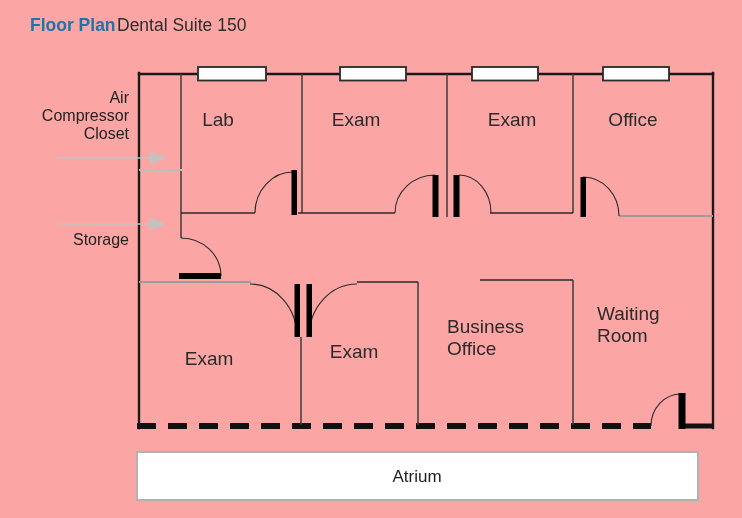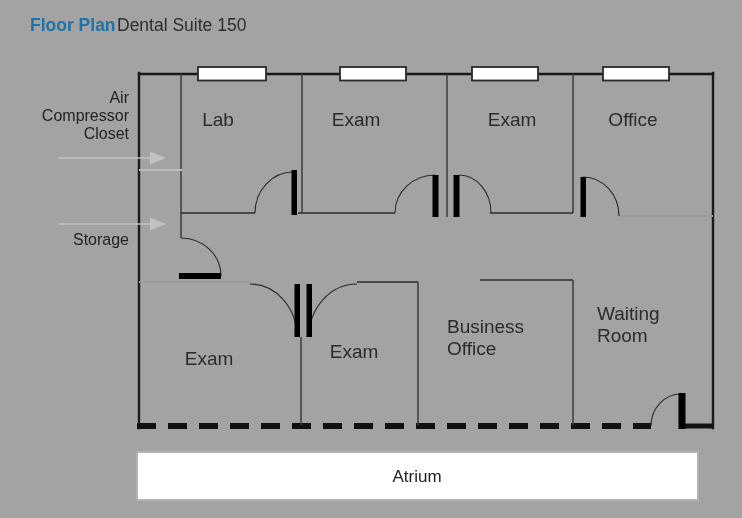--- a/index.html
+++ b/index.html
@@ -1,16 +1,16 @@
 <!DOCTYPE html>
 <html><head>
 <meta charset="utf-8">
 <style>
   html,body{margin:0;padding:0;background:#ffffff;}
-  .page{position:relative;width:742px;height:518px;background:#a3a3a3;overflow:hidden;
+  .page{position:relative;width:742px;height:518px;background:#fca5a5;overflow:hidden;
         font-family:"Liberation Sans","DejaVu Sans",sans-serif;}
   svg{display:block;}
   .title-main{font-size:17.5px;font-weight:bold;}
   .title-sub{font-size:17.5px;fill:#2d2d2d;}
   .room-label{font-size:19px;fill:#2b2b2b;}
   .side-label{font-size:16px;fill:#222222;}
   .atrium-label{font-size:17px;fill:#1f1f1f;}
   .wall-outer{stroke:#1a1a1a;stroke-width:2.4;fill:none;stroke-linecap:square;}
   .wall-inner{stroke:#3c3c3c;stroke-width:1.5;fill:none;}
   .wall-thin{stroke:#2a2a2a;stroke-width:1.3;fill:none;}

